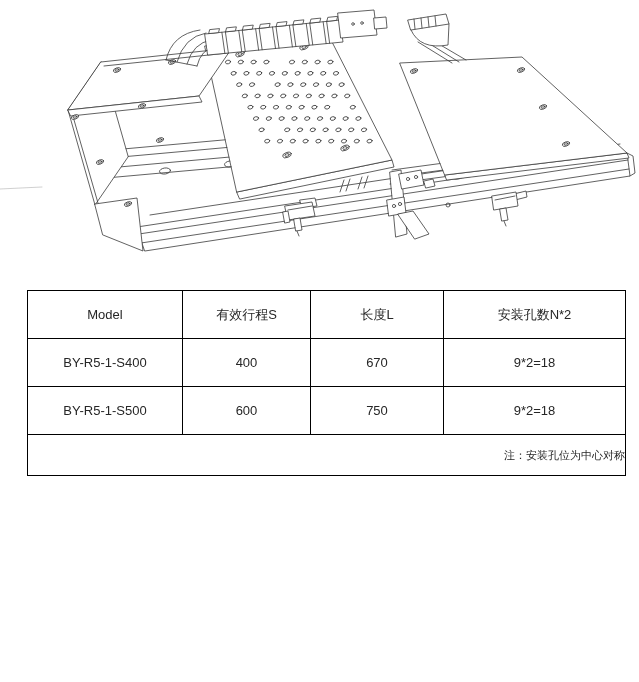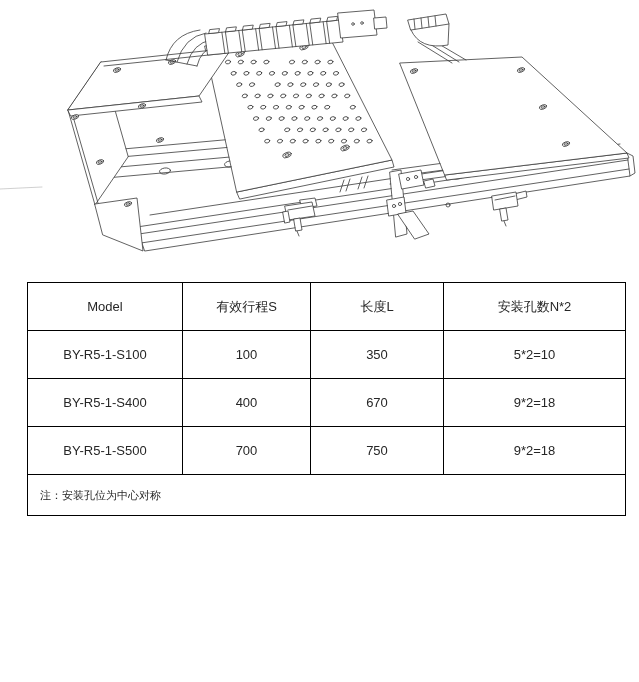--- a/index.html
+++ b/index.html
@@ -1,20 +1,20 @@
 <!DOCTYPE html>
 <html><head>
 <meta charset="utf-8">
 <style>
   html,body{margin:0;padding:0;background:#fff;}
   body{width:639px;font-family:"Liberation Sans","DejaVu Sans",sans-serif;}
   .drawing-wrap{width:639px;height:278px;overflow:hidden;}
-  table.spec{border-collapse:collapse;table-layout:fixed;width:598px;margin:4px 0 0 27px;color:#262626;}
+  table.spec{border-collapse:collapse;table-layout:fixed;width:598px;margin:12px 0 0 27px;color:#262626;}
   .spec th,.spec td{border:1px solid #000;font-weight:normal;font-size:13px;text-align:center;height:47px;padding:0;vertical-align:middle;}
-  .spec .note-cell{text-align:left;font-size:11px;height:40px;padding-left:12px;}
+  .spec .note-cell{text-align:right;font-size:11px;height:40px;padding-left:12px;}
   svg{display:block;}
 </style>
 </head>
 <body>
 
 <div class="drawing-wrap">
 <svg width="639" height="278" viewBox="0 0 639 278">
  <g stroke="#3a3a3a" stroke-width="0.8" fill="none" stroke-linejoin="round" stroke-linecap="round">
 
   <line x1="0" y1="189" x2="42" y2="187" stroke="#c4c4c4"></line>
@@ -270,34 +270,28 @@
   <thead>
       <tr id="header-row">
         <th>Model</th>
         <th>有效行程S</th>
         <th>长度L</th>
         <th>安装孔数N*2</th>
       </tr>
     </thead>
   <tbody id="table-body">
       <tr>
-        <td>BY-R5-1-S100</td>
-        <td>100</td>
-        <td>350</td>
-        <td>5*2=10</td>
-      </tr>
-      <tr>
         <td>BY-R5-1-S400</td>
         <td>400</td>
         <td>670</td>
         <td>9*2=18</td>
       </tr>
       <tr>
         <td>BY-R5-1-S500</td>
-        <td>700</td>
+        <td>600</td>
         <td>750</td>
         <td>9*2=18</td>
       </tr>
     </tbody>
   <tfoot>
     <tr>
       <td class="note-cell" colspan="4">注：安装孔位为中心对称</td>
     </tr>
   </tfoot>
 </table>

